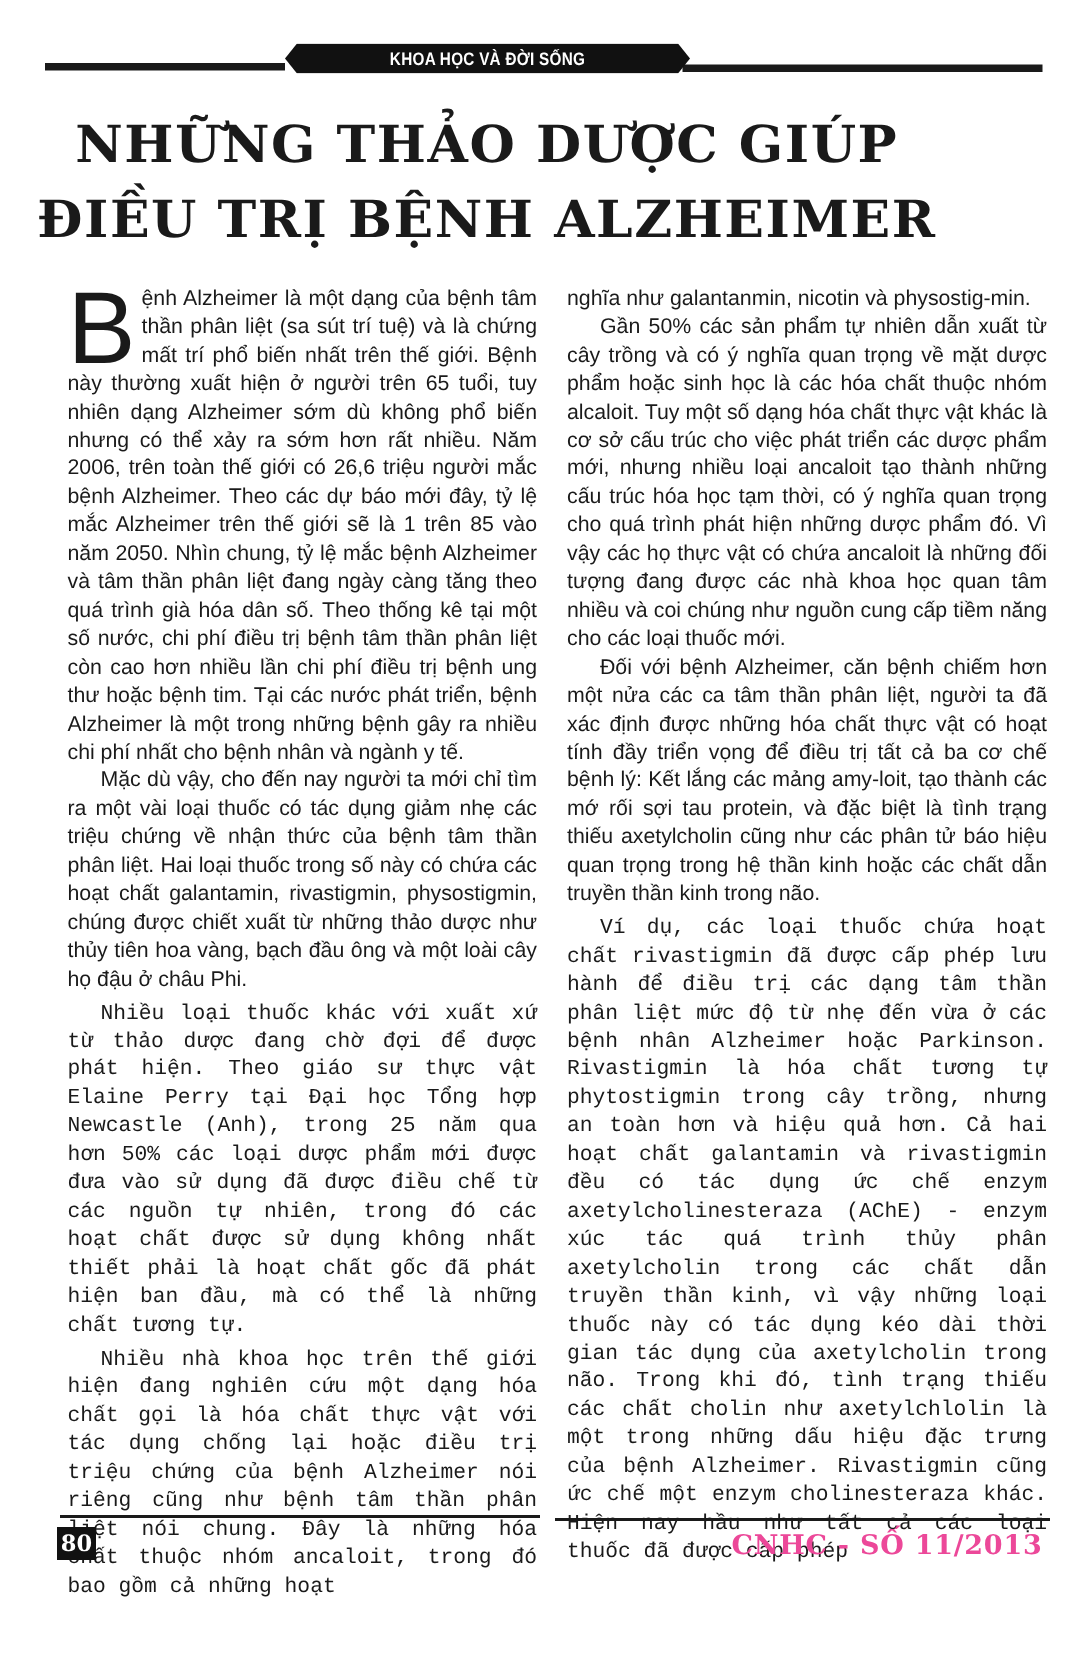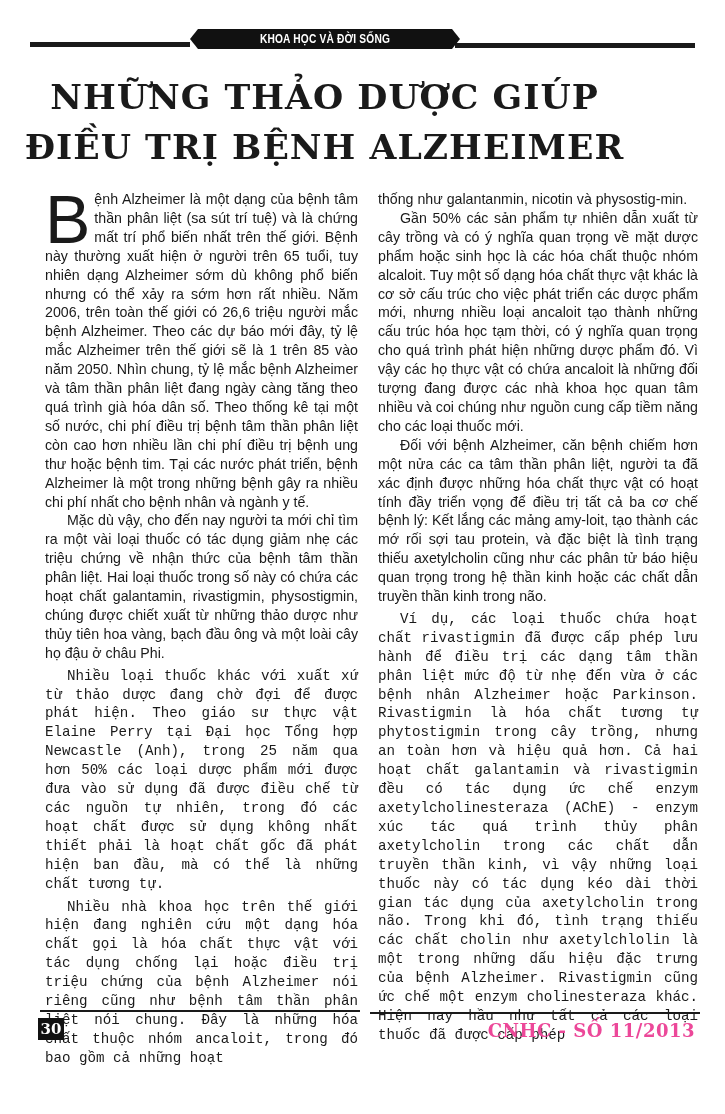--- a/index.html
+++ b/index.html
@@ -57,23 +57,23 @@
   </div>
 
   <div class="col col-left">
     <p class="noindent"><span class="dropcap">B</span><span class="bold">ệnh Alzheimer</span><span> là một dạng của bệnh tâm thần phân liệt (sa sút trí tuệ) và là chứng mất trí phổ biến nhất trên thế giới. Bệnh này thường xuất hiện ở người trên 65 tuổi, tuy nhiên dạng Alzheimer sớm dù không phổ biến nhưng có thể xảy ra sớm hơn rất nhiều. Năm 2006, trên toàn thế giới có 26,6 triệu người mắc bệnh Alzheimer. Theo các dự báo mới đây, tỷ lệ mắc Alzheimer trên thế giới sẽ là 1 trên 85 vào năm 2050. Nhìn chung, tỷ lệ mắc bệnh Alzheimer và tâm thần phân liệt đang ngày càng tăng theo quá trình già hóa dân số. Theo thống kê tại một số nước, chi phí điều trị bệnh tâm thần phân liệt còn cao hơn nhiều lần chi phí điều trị bệnh ung thư hoặc bệnh tim. Tại các nước phát triển, bệnh Alzheimer là một trong những bệnh gây ra nhiều chi phí nhất cho bệnh nhân và ngành y tế.</span></p>
     <p>Mặc dù vậy, cho đến nay người ta mới chỉ tìm ra một vài loại thuốc có tác dụng giảm nhẹ các triệu chứng về nhận thức của bệnh tâm thần phân liệt. Hai loại thuốc trong số này có chứa các hoạt chất galantamin, rivastigmin, physostigmin, chúng được chiết xuất từ những thảo dược như thủy tiên hoa vàng, bạch đầu ông và một loài cây họ đậu ở châu Phi.</p>
     <p class="gap">Nhiều loại thuốc khác với xuất xứ từ thảo dược đang chờ đợi để được phát hiện. Theo giáo sư thực vật Elaine Perry tại Đại học Tổng hợp Newcastle (Anh), trong 25 năm qua hơn 50% các loại dược phẩm mới được đưa vào sử dụng đã được điều chế từ các nguồn tự nhiên, trong đó các hoạt chất được sử dụng không nhất thiết phải là hoạt chất gốc đã phát hiện ban đầu, mà có thể là những chất tương tự.</p>
     <p class="gap">Nhiều nhà khoa học trên thế giới hiện đang nghiên cứu một dạng hóa chất gọi là hóa chất thực vật với tác dụng chống lại hoặc điều trị triệu chứng của bệnh Alzheimer nói riêng cũng như bệnh tâm thần phân liệt nói chung. Đây là những hóa chất thuộc nhóm ancaloit, trong đó bao gồm cả những hoạt</p>
   </div>
 
   <div class="col col-right">
-    <p class="noindent">thống như galantanmin, nicotin và physostig-min.</p>
+    <p class="noindent">nghĩa như galantanmin, nicotin và physostig-min.</p>
     <p>Gần 50% các sản phẩm tự nhiên dẫn xuất từ cây trồng và có ý nghĩa quan trọng về mặt dược phẩm hoặc sinh học là các hóa chất thuộc nhóm alcaloit. Tuy một số dạng hóa chất thực vật khác là cơ sở cấu trúc cho việc phát triển các dược phẩm mới, nhưng nhiều loại ancaloit tạo thành những cấu trúc hóa học tạm thời, có ý nghĩa quan trọng cho quá trình phát hiện những dược phẩm đó. Vì vậy các họ thực vật có chứa ancaloit là những đối tượng đang được các nhà khoa học quan tâm nhiều và coi chúng như nguồn cung cấp tiềm năng cho các loại thuốc mới.</p>
     <p>Đối với bệnh Alzheimer, căn bệnh chiếm hơn một nửa các ca tâm thần phân liệt, người ta đã xác định được những hóa chất thực vật có hoạt tính đầy triển vọng để điều trị tất cả ba cơ chế bệnh lý: Kết lắng các mảng amy-loit, tạo thành các mớ rối sợi tau protein, và đặc biệt là tình trạng thiếu axetylcholin cũng như các phân tử báo hiệu quan trọng trong hệ thần kinh hoặc các chất dẫn truyền thần kinh trong não.</p>
     <p class="gap">Ví dụ, các loại thuốc chứa hoạt chất rivastigmin đã được cấp phép lưu hành để điều trị các dạng tâm thần phân liệt mức độ từ nhẹ đến vừa ở các bệnh nhân Alzheimer hoặc Parkinson. Rivastigmin là hóa chất tương tự phytostigmin trong cây trồng, nhưng an toàn hơn và hiệu quả hơn. Cả hai hoạt chất galantamin và rivastigmin đều có tác dụng ức chế enzym axetylcholinesteraza (AChE) - enzym xúc tác quá trình thủy phân axetylcholin trong các chất dẫn truyền thần kinh, vì vậy những loại thuốc này có tác dụng kéo dài thời gian tác dụng của axetylcholin trong não. Trong khi đó, tình trạng thiếu các chất cholin như axetylchlolin là một trong những dấu hiệu đặc trưng của bệnh Alzheimer. Rivastigmin cũng ức chế một enzym cholinesteraza khác. Hiện nay hầu như tất cả các loại thuốc đã được cấp phép</p>
   </div>
 
   <div class="foot-line-left"></div>
   <div class="foot-line-right"></div>
-  <div class="page-num">30</div>
+  <div class="page-num">80</div>
   <div class="issue">CNHC - SỐ 11/2013</div>
 </div>
 
 </body></html>

